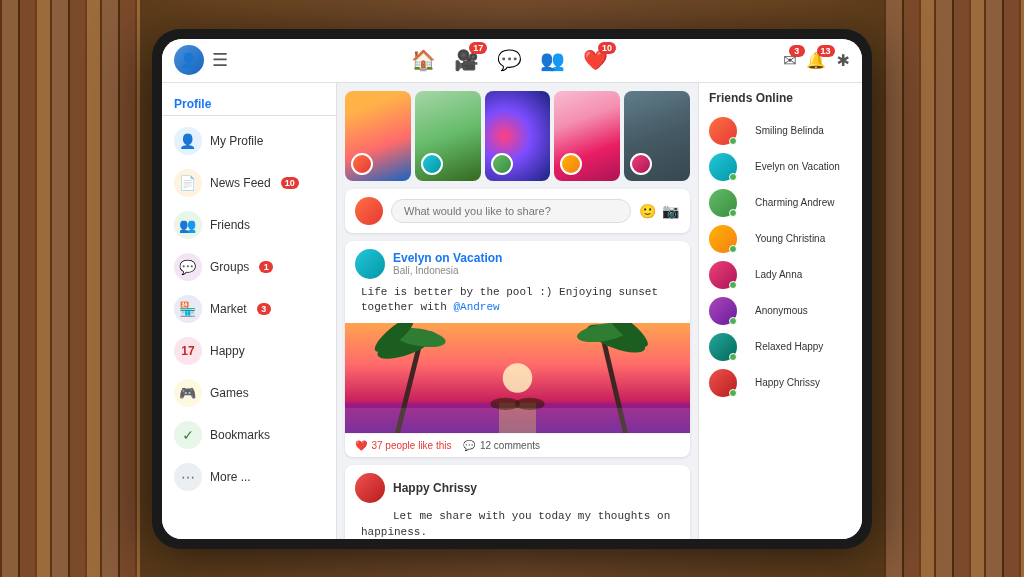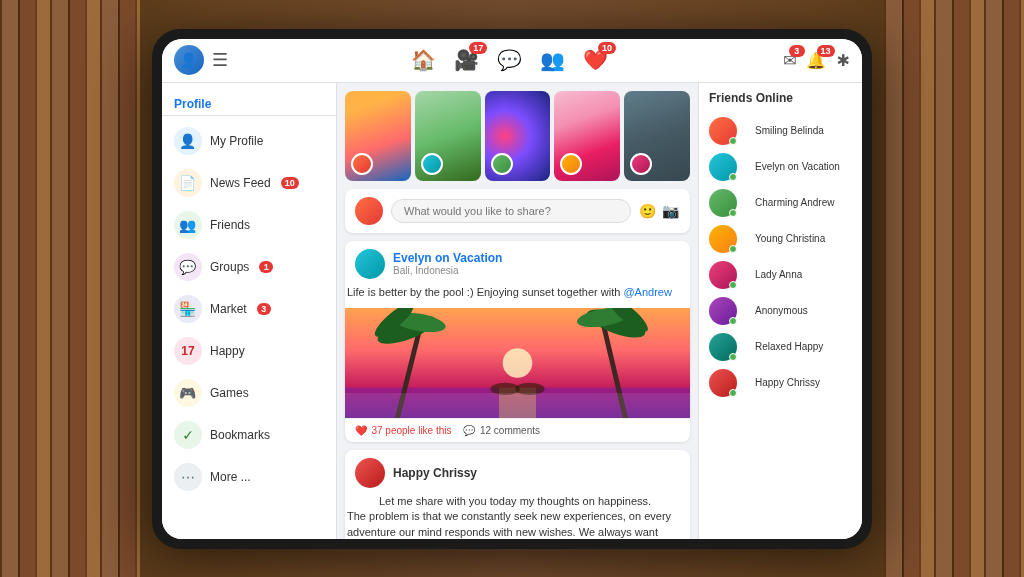--- a/index.html
+++ b/index.html
@@ -306,24 +306,25 @@
       font-weight: 600;
       color: #1877f2;
     }
 
     .post-location {
       font-size: 10px;
       color: #888;
     }
 
     .post-text {
-      padding: 2px 2px 8px;
+      padding: 2px 16px 8px;
       font-size: 11px;
       color: #333;
       line-height: 1.4;
+      font-family: Liberation Mono, monospace;
     }
 
     .post-text .mention {
       color: #1877f2;
     }
 
     .post-image {
       width: 100%;
       height: 110px;
       background: linear-gradient(160deg, #ff8c42, #ff4081, #7c4dff, #1565c0);

